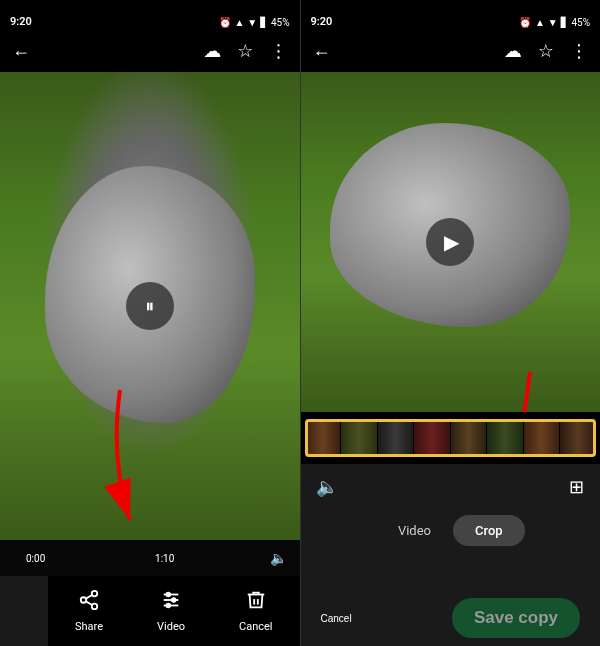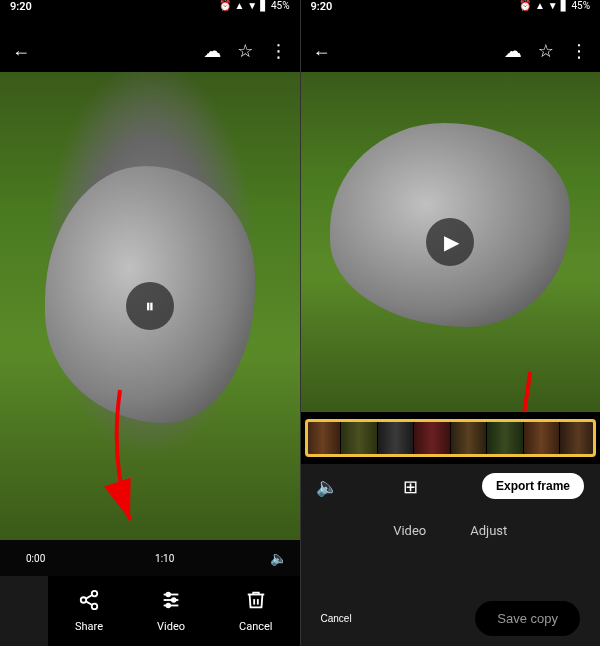--- a/index.html
+++ b/index.html
@@ -32,21 +32,21 @@
       flex-direction: column;
       position: relative;
     }
 
     
     .status-bar {
       width: 100%;
       height: 28px;
       background: #000;
       display: flex;
-      align-items: flex-start;
+      align-items: flex-end;
       justify-content: space-between;
       padding: 0 10px;
       flex-shrink: 0;
     }
     .status-bar-left {
       color: #fff;
       font-size: 11px;
       font-weight: 600;
     }
     .status-bar-right {
@@ -296,27 +296,27 @@
       margin-top: auto;
     }
     .cancel-btn {
       color: #fff;
       font-size: 10px;
       cursor: pointer;
       background: none;
       border: none;
     }
     .save-copy-btn {
-      background: #000000;
+      background: #14532d;
       color: #999;
       border: none;
       border-radius: 22px;
       padding: 10px 22px;
-      font-size: 13px;
-      font-weight: 400;
+      font-size: 17px;
+      font-weight: 700;
       cursor: not-allowed;
     }
 
     
     svg.arrow-svg {
       position: absolute;
       pointer-events: none;
     }
 
     
@@ -479,29 +479,28 @@
         <div style="flex:1;background:linear-gradient(90deg,#3a2010,#6a4020,#3a2010);border-right:1px solid #000;"></div>
         <div style="flex:1;background:linear-gradient(90deg,#2a1a10,#5a3a20,#2a1a10);"></div>
       </div>
       <div class="timeline-border"></div>
     </div>
   </div>
 
   <div class="right-controls">
     <span class="right-ctrl-icon">🔈</span>
     <span class="right-ctrl-icon">⊞</span>
-    <button class="export-frame-btn">Export frame</button>
   </div>
 
   <div class="tabs-row">
     <div class="tab-item">
       <span>Video</span>
     </div>
-    <div class="tab-item">
-      <span>Adjust</span>
+    <div class="tab-item active">
+      <span>Crop</span>
     </div>
   </div>
 
   <div class="right-bottom-bar">
     <button class="cancel-btn">Cancel</button>
     <button class="save-copy-btn">Save copy</button>
   </div>
 </div>
 
 </body></html>

